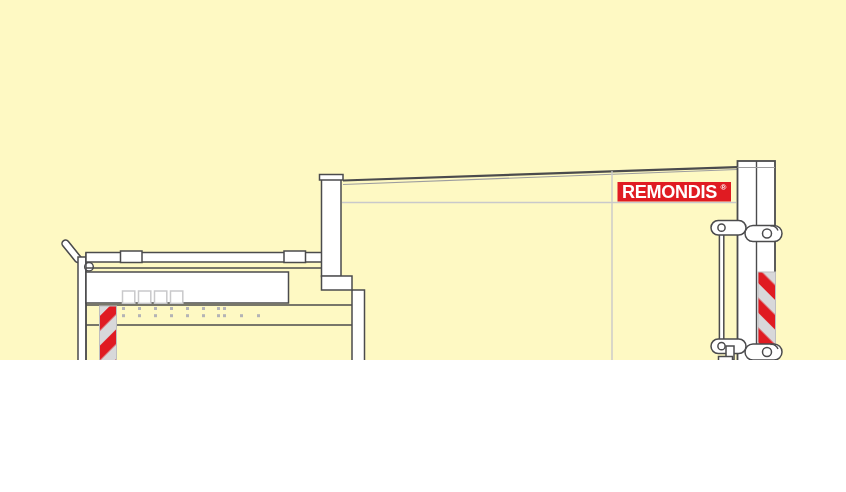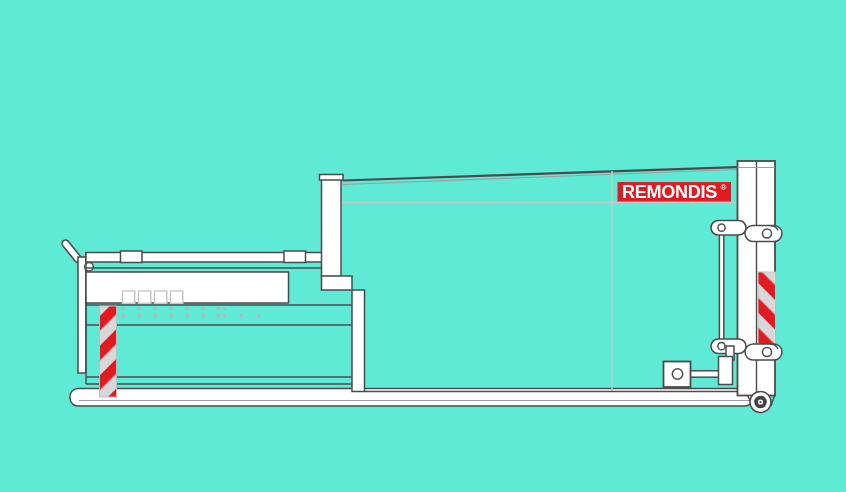--- a/index.html
+++ b/index.html
@@ -1,16 +1,16 @@
 <!DOCTYPE html>
 <html><head>
 <meta charset="utf-8">
 <style>
   html,body { margin:0; padding:0; background:#ffffff; }
-  .stage { width:846px; height:492px; background:#5eead4; position:relative;text-align:center; }
+  .stage { width:846px; height:360px; background:#fef9c3; position:relative;text-align:center; }
   svg { display:block; }
   .sf   { fill:#ffffff; stroke:#4b4b4d; stroke-width:1.5; }
   .sf18 { fill:#ffffff; stroke:#4b4b4d; stroke-width:1.8; }
   .ln   { stroke:#4b4b4d; stroke-width:1.4; fill:none; }
   .ln2  { stroke:#4b4b4d; stroke-width:2.2; fill:none; }
   .lt   { stroke:#c9c9cb; stroke-width:1.4; fill:none; }
   .md   { stroke:#9d9d9f; stroke-width:1.1; fill:none; }
   .sq   { fill:#ffffff; stroke:#c9c9cb; stroke-width:1.5; }
   .dot  { fill:#b4b4b6; }
   .haz  { stroke:#bdbdbf; stroke-width:1; }

